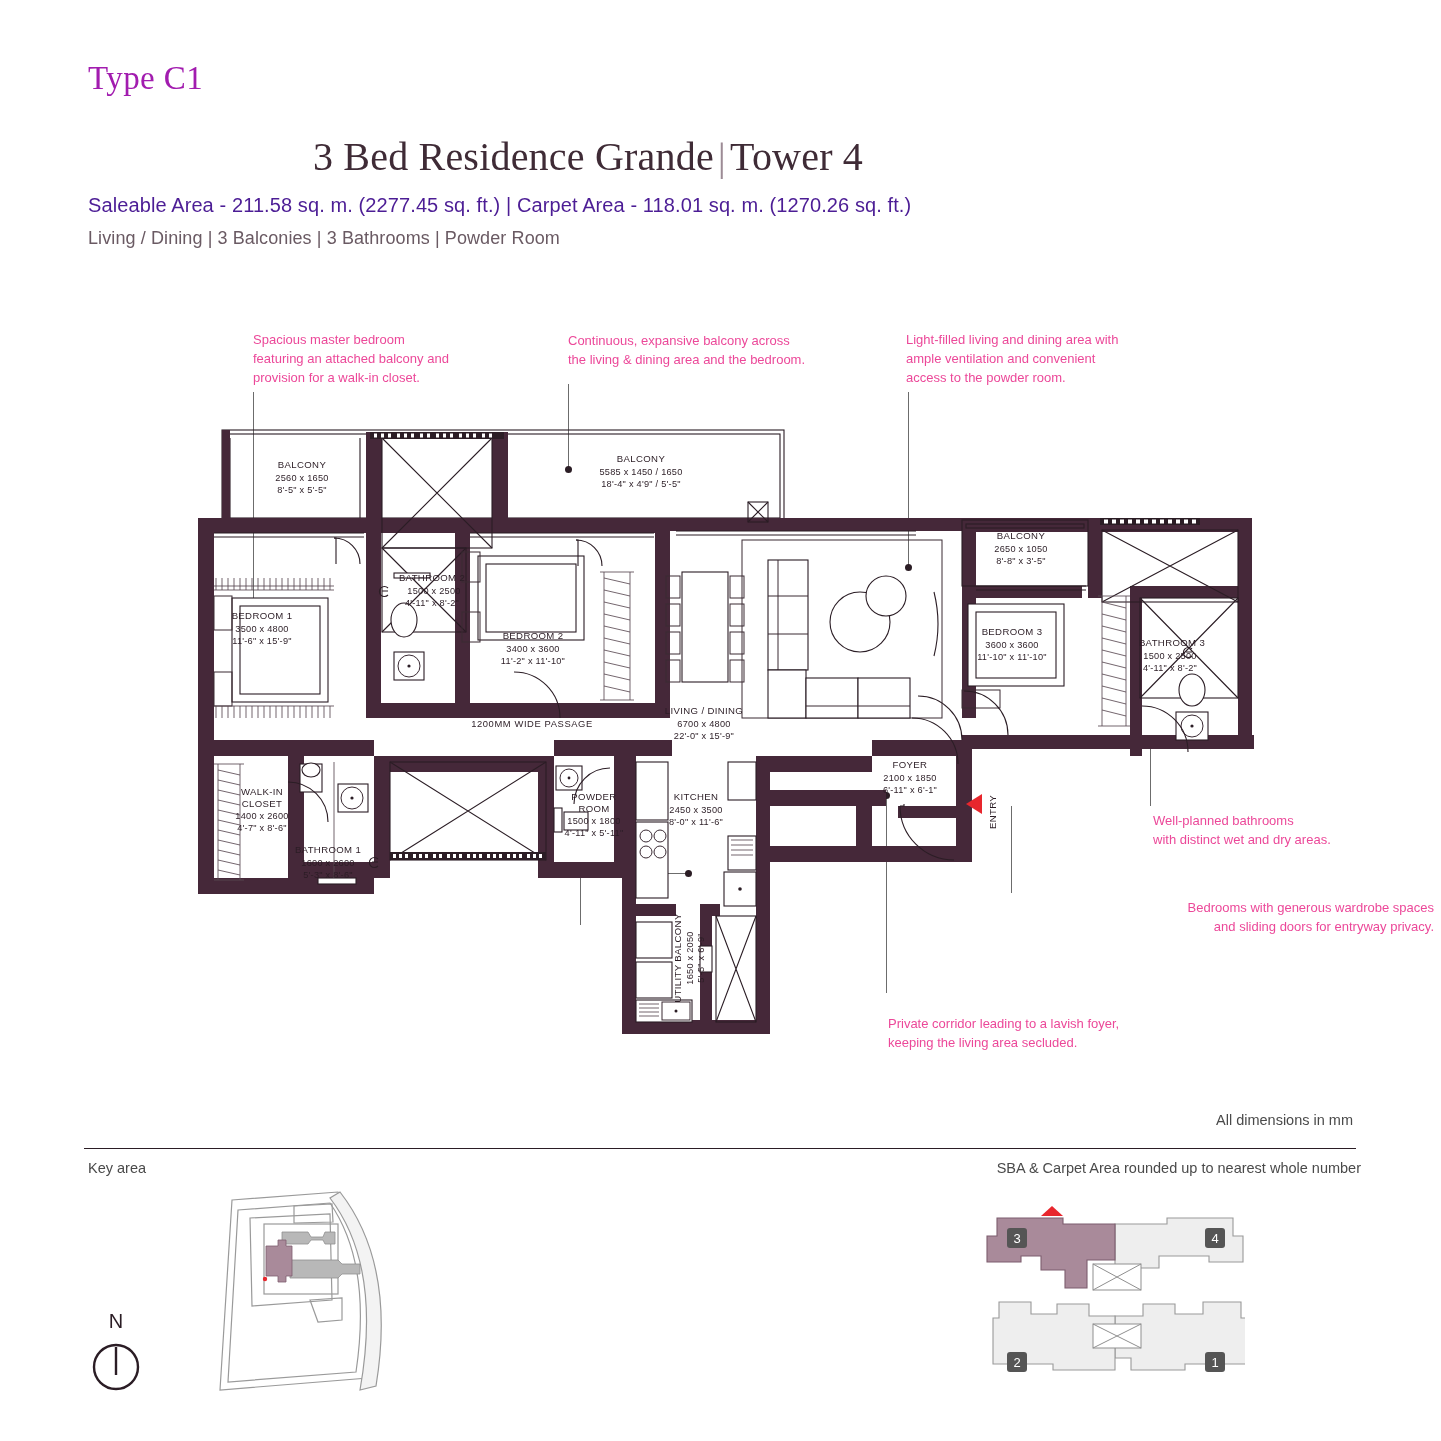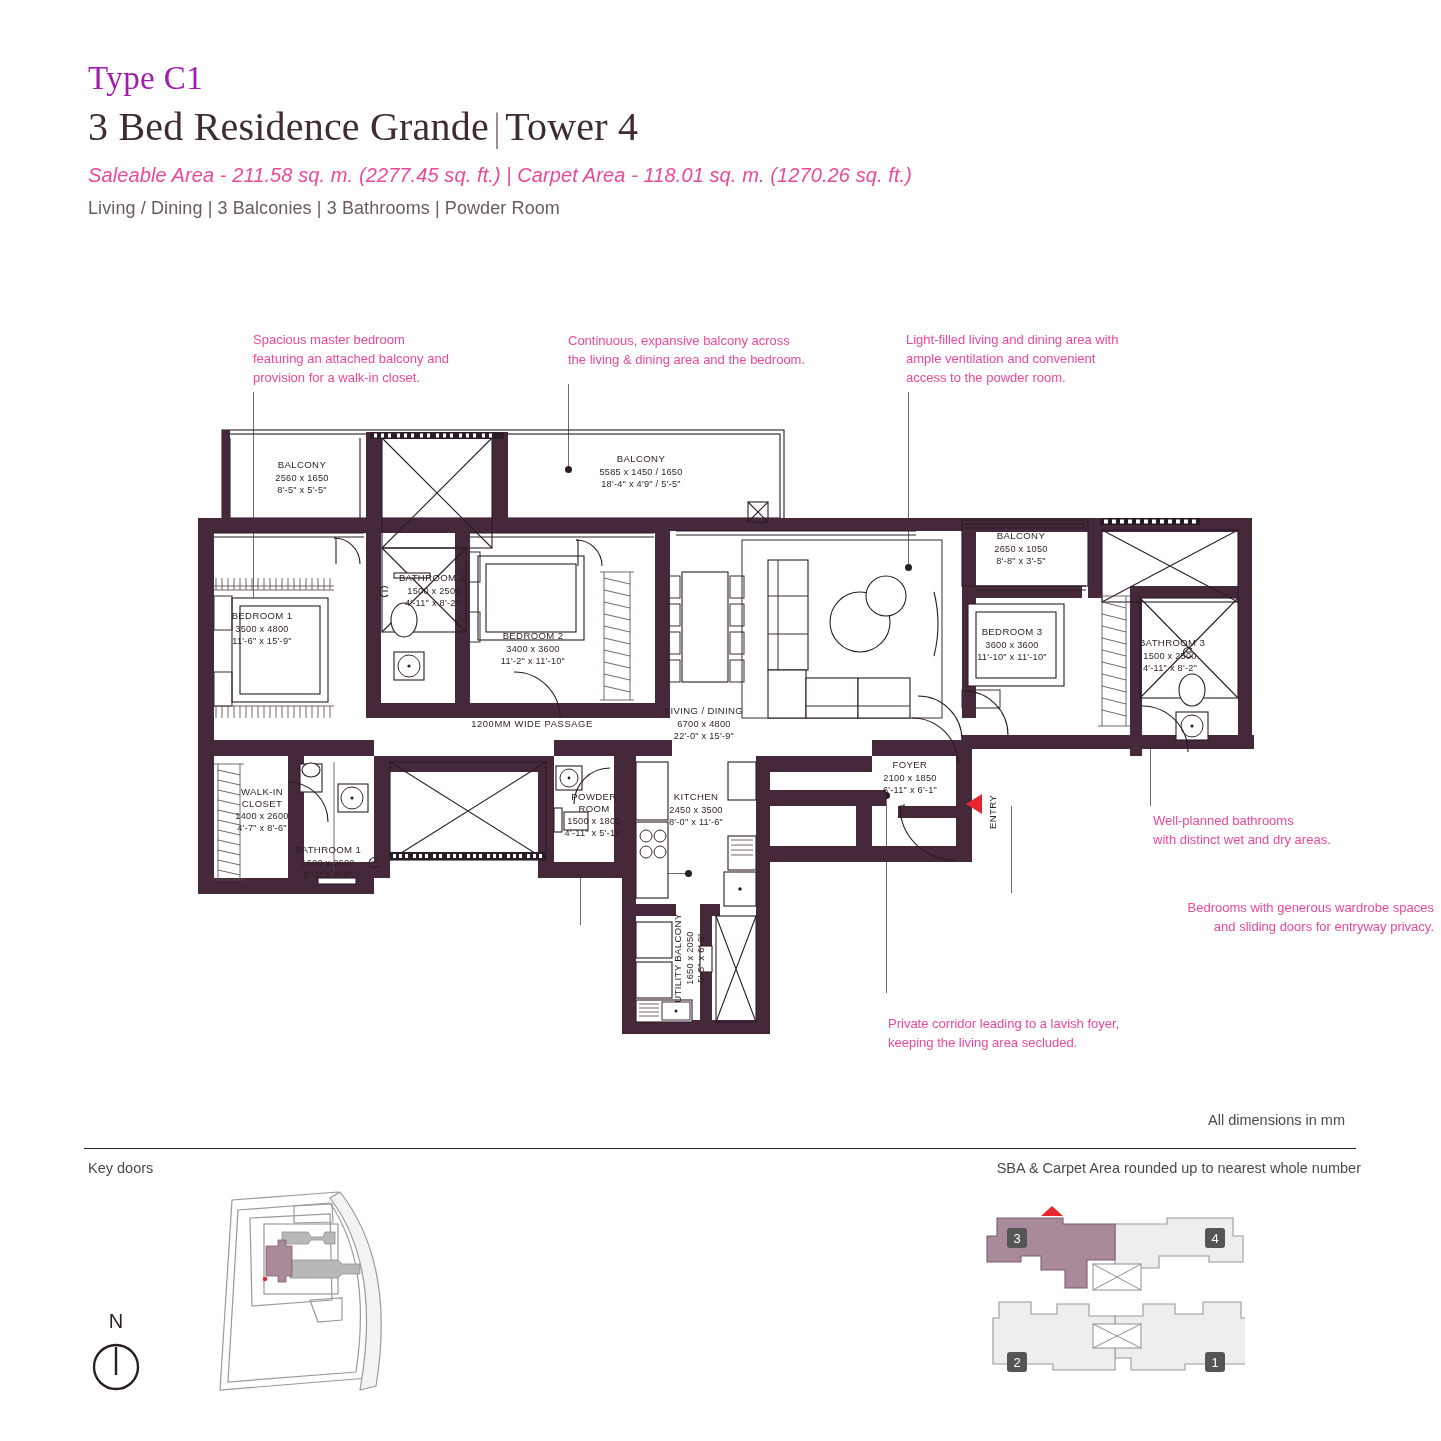--- a/index.html
+++ b/index.html
@@ -12,40 +12,41 @@
   .page{position:absolute;inset:0;}
 
   
   .hdr{position:absolute;left:88px;top:60px;width:1000px;}
   .type-label{
     font-family:Liberation Serif, serif;
     font-size:33px;color:#a21caf;letter-spacing:.4px;font-weight:400;
   }
   .title{
     font-family:"Liberation Serif","DejaVu Serif",serif;
-    font-size:40px;color:#3f2b36;letter-spacing:.2px;margin-top:6px;font-weight:400;
+    font-size:40px;color:#3f2b36;letter-spacing:.2px;margin-top:36px;font-weight:400;
     white-space:nowrap;
+    text-align:center;
   }
   .title .sep{color:#9c8b95;font-weight:300;padding:0 4px;}
-  .area-line{font-size:20px;color:#ec4899;margin-top:14px;letter-spacing:.1px;white-space:nowrap;font-style:italic;}
+  .area-line{font-size:20px;color:#4c1d95;margin-top:14px;letter-spacing:.1px;white-space:nowrap;}
   .feature-line{font-size:18px;color:#6a5a63;margin-top:11px;letter-spacing:.1px;white-space:nowrap;}
 
   
   .callout{position:absolute;font-size:13px;line-height:1.45;color:#ec4899;}
   .callout.r{text-align:right;}
   .lead{position:absolute;background:#6c6c6c;}
   .lead.v{width:1px;}
   .lead.h{height:1px;}
   .dot{position:absolute;width:7px;height:7px;border-radius:50%;background:#2b1d25;}
 
   
   #plan{position:absolute;left:0;top:0;}
 
   
-  .dims-note{position:absolute;right:96px;top:1112px;font-size:14.5px;color:#4a4a4a;}
+  .dims-note{position:absolute;right:88px;top:1112px;font-size:14.5px;color:#4a4a4a;}
   .rule{position:absolute;left:84px;top:1148px;width:1272px;height:1px;background:#2b1d25;}
   .keyplan-label{position:absolute;left:88px;top:1160px;font-size:14.5px;color:#4a4a4a;}
   .sba-note{position:absolute;right:80px;top:1160px;font-size:14.5px;color:#4a4a4a;}
   .compass{position:absolute;left:86px;top:1310px;width:60px;height:90px;}
   .compass .n{font-size:20px;color:#2b1d25;text-align:center;font-family:"Liberation Sans",sans-serif;}
 </style>
 </head>
 <body>
 
 <div class="page">
@@ -518,21 +519,21 @@
         <text x="681" y="958" class="rlbl">UTILITY BALCONY</text>
         <text x="681" y="970" class="rdim">1650 x 2050</text>
         <text x="681" y="981" class="rdim">5'-5" x 6'-9"</text>
       </g>
       <text x="532" y="727" class="note">1200MM WIDE PASSAGE</text>
     </g>
   </svg>
 
   <div class="dims-note">All dimensions in mm</div>
   <div class="rule"></div>
-  <div class="keyplan-label">Key doors</div>
+  <div class="keyplan-label">Key area</div>
   <div class="sba-note">SBA &amp; Carpet Area rounded up to nearest whole number</div>
 
   <div class="compass">
     <div class="n">N</div>
     <svg width="60" height="60" viewBox="0 0 60 60">
       <circle cx="30" cy="34" r="22" fill="none" stroke="#2b1d25" stroke-width="2.4"></circle>
       <line x1="30" y1="14" x2="30" y2="42" stroke="#2b1d25" stroke-width="2.4"></line>
     </svg>
   </div>
 

